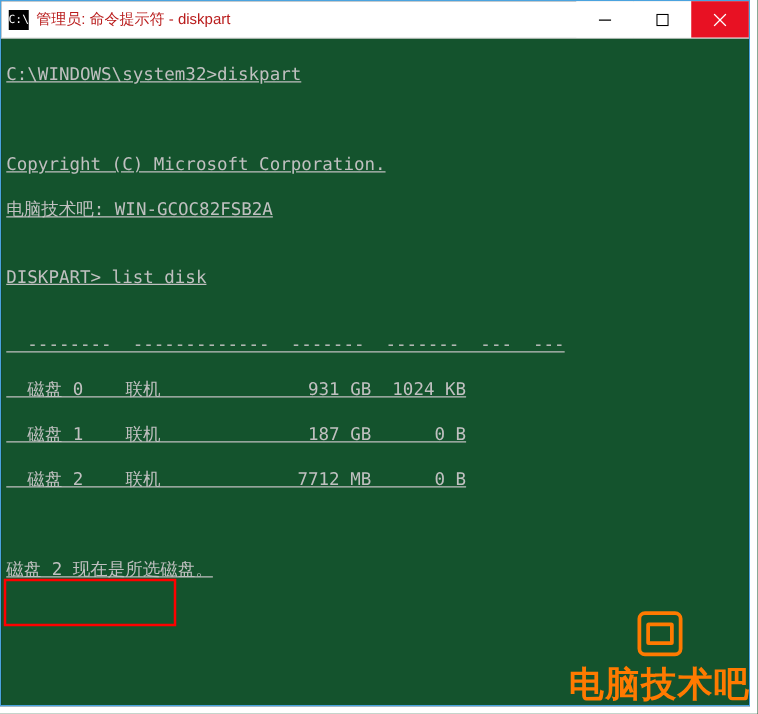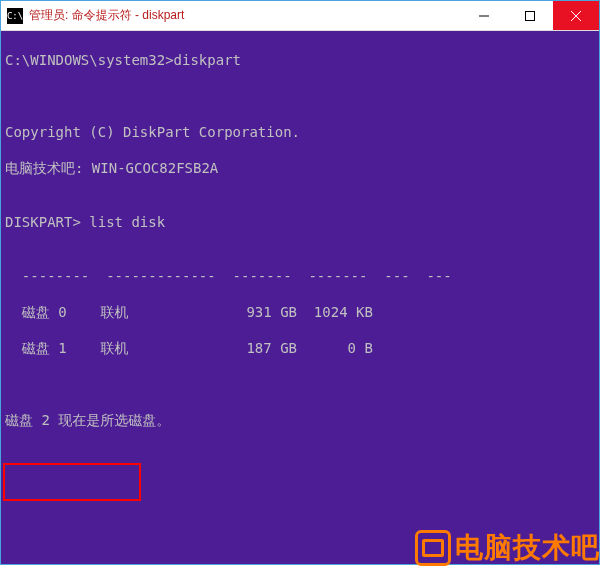--- a/index.html
+++ b/index.html
@@ -57,45 +57,47 @@
       font-family: "Segoe UI Symbol", sans-serif;
       font-size: 10px;
       color: #000;
       background: #fff;
       cursor: default;
     }
     .win-btn svg { display: block; }
     .win-btn.close { background: #e81123; }
     .win-btn.close svg line { stroke: #fff; }
     .terminal {
-      background: #4c1d95;
+      background: #14532d;
       color: #c0c0c0;
       font-family: "NSimSun", "Consolas", monospace;
       font-size: 14px;
       line-height: 18px;
       padding: 2px 4px;
       white-space: pre;
       height: calc(100% - 30px);
       position: relative;
       overflow: hidden;
+      text-decoration: underline;
     }
     .line { white-space: pre; }
     .highlight-box {
       position: absolute;
       border: 2px solid #ff0000;
       pointer-events: none;
     }
     .watermark {
       position: absolute;
       right: 6px;
       bottom: 4px;
       display: flex;
       align-items: center;
       gap: 4px;
       pointer-events: none;
+      flex-direction: column;
     }
     .watermark-icon {
       width: 36px;
       height: 36px;
       border: 3px solid #ff7a00;
       border-radius: 6px;
       position: relative;
       display: flex;
       align-items: center;
       justify-content: center;
@@ -141,28 +143,29 @@
             <line x1="10" y1="0" x2="0" y2="10" stroke="#000" stroke-width="1"></line>
           </svg>
       </div>
     </div>
   </div>
 
   <div class="terminal">
 <div class="line">C:\WINDOWS\system32&gt;diskpart</div>
 <div class="line"></div>
 <div class="line"></div>
-<div class="line">Copyright (C) DiskPart Corporation.</div>
+<div class="line">Copyright (C) Microsoft Corporation.</div>
 <div class="line">电脑技术吧: WIN-GCOC82FSB2A</div>
 <div class="line"></div>
 <div class="line">DISKPART&gt; list disk</div>
 <div class="line"></div>
 <div class="line">  --------  -------------  -------  -------  ---  ---</div>
 <div class="line">  磁盘 0    联机              931 GB  1024 KB</div>
 <div class="line">  磁盘 1    联机              187 GB      0 B</div>
+<div class="line">  磁盘 2    联机             7712 MB      0 B</div>
 <div class="line"></div>
 <div class="line"></div>
 <div class="line">磁盘 2 现在是所选磁盘。</div>
 <div class="line"></div>
 
 <div class="line"></div>
 
 <div class="line"></div>
 
 

